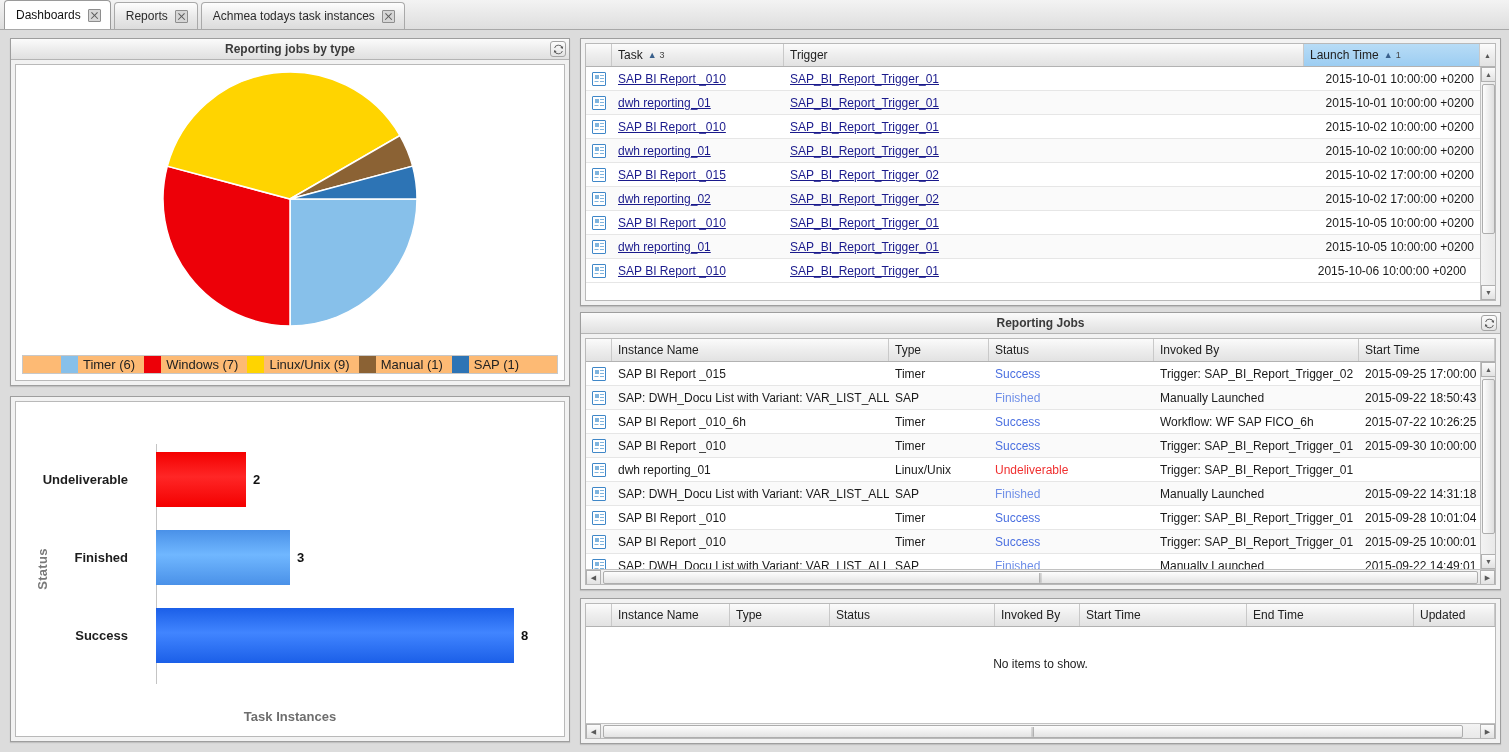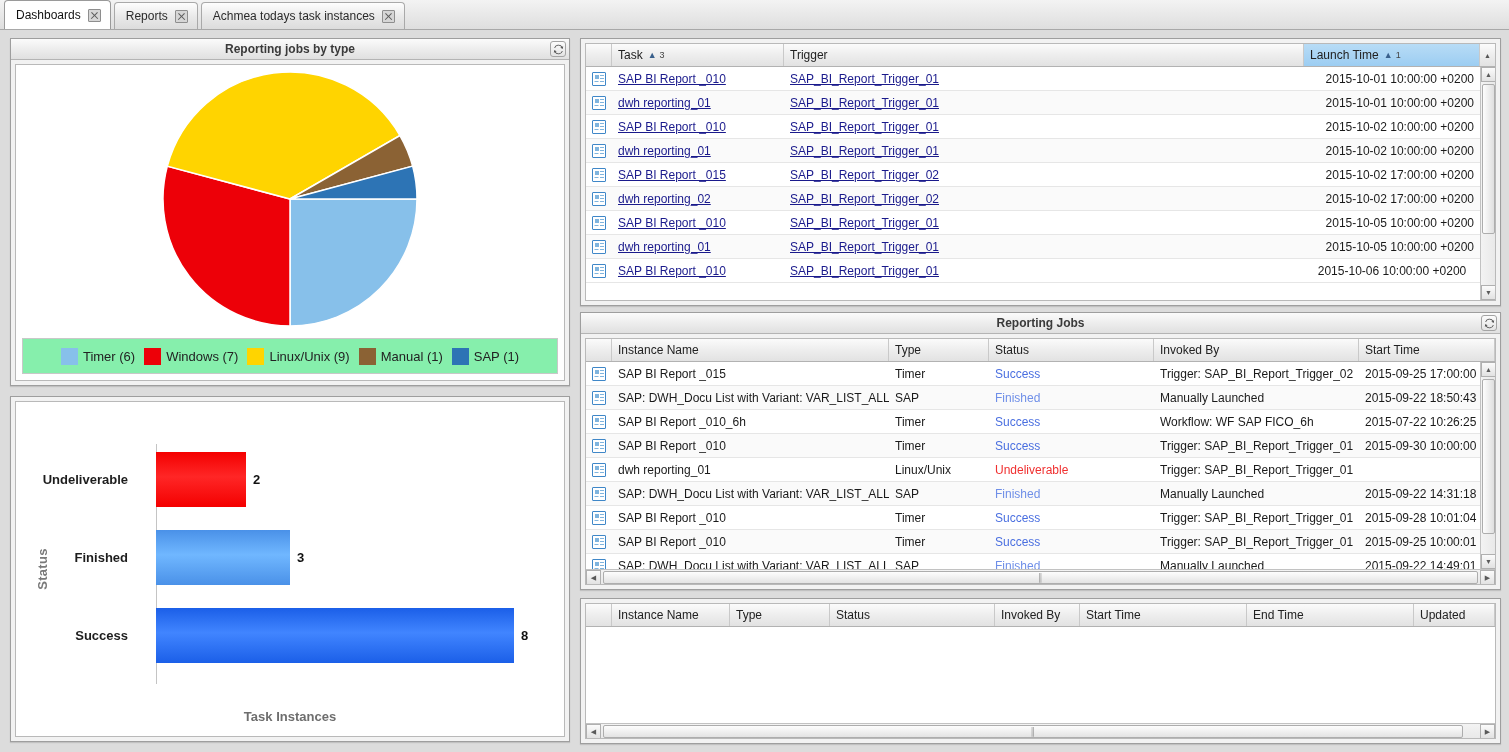--- a/index.html
+++ b/index.html
@@ -81,22 +81,22 @@
   
   #pie-panel   { left: 10px;  top: 38px;  width: 560px; height: 348px; }
   #bar-panel   { left: 10px;  top: 396px; width: 560px; height: 346px; }
   #upcoming    { left: 580px; top: 38px;  width: 921px; height: 268px; }
   #repjobs     { left: 580px; top: 312px; width: 921px; height: 278px; }
   #joberrors   { left: 580px; top: 598px; width: 921px; height: 146px; }
 
   .pie-wrap { position: absolute; left: 0; top: 0; right: 0; bottom: 48px;
               display: flex; align-items: center; justify-content: center; }
   .legend {
-    position: absolute; left: 6px; right: 6px; bottom: 6px; height: 36px;
-    border: 1px solid #c8c8c8; background: #86efac;
+    position: absolute; left: 6px; right: 6px; bottom: 6px; height: 19px;
+    border: 1px solid #c8c8c8; background: #fdba74;
     display: flex; align-items: center; justify-content: center; gap: 9px;
     font-size: 13px; color: #222;
   }
   .legend-item { display: flex; align-items: center; gap: 5px; white-space: nowrap; }
   .swatch { width: 17px; height: 17px; display: inline-block; }
 
   
   .bar-chart { position: absolute; inset: 0; }
   .axis-y-label {
     position: absolute; left: 6px; top: 50%;
@@ -576,20 +576,21 @@
           <span>Start Time</span>
         </div>
         <div class="hc" style="width:167px;flex:0 0 167px">
           <span>End Time</span>
         </div>
         <div class="hc" style="flex:1 1 auto">
           <span>Updated</span>
         </div>
       </div>
       <div class="grid-rows">
+        <div class="empty-msg">No items to show.</div>
         <div class="hbar">
           <div class="arr left">◀</div>
           <div class="thumb" style="left:17px;right:32px">║</div>
           <div class="arr right">▶</div>
         </div>
       </div>
     </div>
   </div>
 </div>
 

